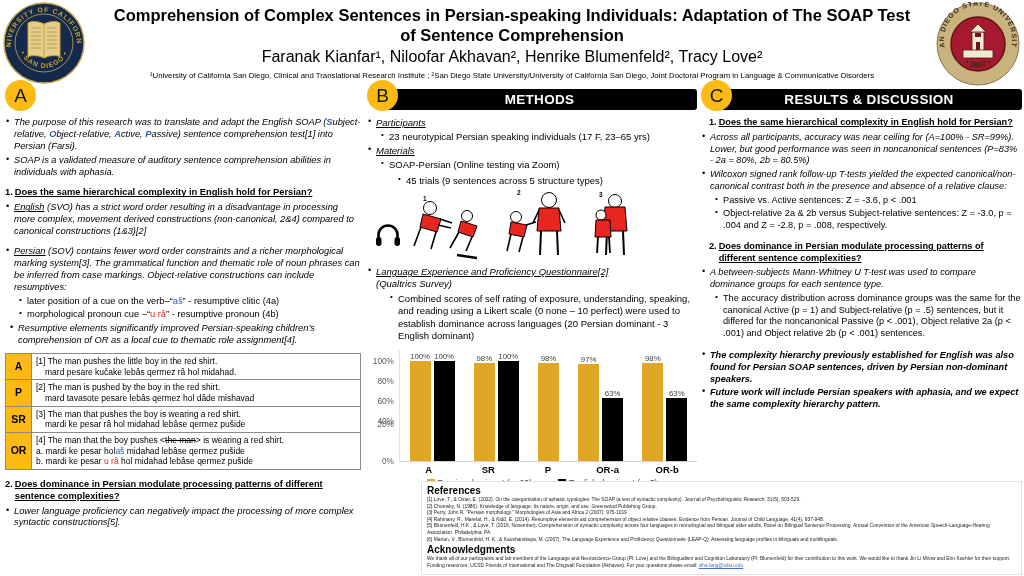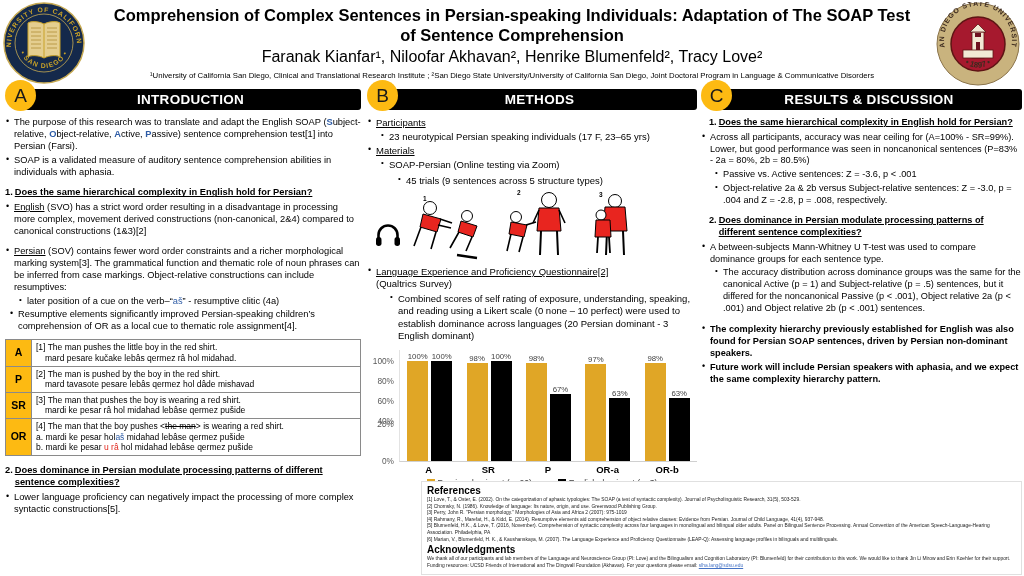--- a/index.html
+++ b/index.html
@@ -24,21 +24,21 @@
 
   .sec-header { position: relative; height: 24px; margin-bottom: 5px; }
   .sec-bar { position: absolute; left: 15px; right: 0; top: 1px; height: 21px; background: #000;
     color: #fff; font-weight: bold; font-size: 13.5px; display: flex; align-items: center;
     justify-content: center; border-radius: 3px; letter-spacing: .3px; }
   .sec-badge { position: absolute; left: 0; top: -8px; width: 31px; height: 31px; border-radius: 50%;
     background: #FDBA12; color: #1a1a1a; font-size: 19px; display: flex; align-items: center;
     justify-content: center; z-index: 2; }
 
   .body-text { font-size: 9.3px; line-height: 1.28; }
-  .b1 { position: relative; padding-left: 9px; margin: 2px 0; }
+  .b1 { position: relative; padding-left: 9px; margin: 2px 0; font-style: italic; }
   .b1::before { content: "•"; position: absolute; left: 1px; top: -1px; font-size: 9px; }
   .b2 { position: relative; padding-left: 9px; margin: 2px 0 2px 13px; }
   .b2::before { content: "•"; position: absolute; left: 1px; top: -1px; font-size: 8px; }
   .b3 { position: relative; padding-left: 9px; margin: 3px 0 3px 30px; }
   .b3::before { content: "•"; position: absolute; left: 1px; top: -1px; font-size: 8px; }
 
   .q { font-weight: bold; margin: 9px 0 3px 0; display: flex; }
   .q .qnum { margin-right: 2px; }
   .ul { text-decoration: underline; }
   .hl-blue { color: #2E5CA6; margin-top: 8px; }
@@ -141,37 +141,37 @@
     </svg>
   </div>
 
   <div class="title">Comprehension of Complex Sentences in Persian-speaking Individuals: Adaptation of The SOAP Test of Sentence Comprehension</div>
   <div class="authors">Faranak Kianfar¹, Niloofar Akhavan², Henrike Blumenfeld², Tracy Love²</div>
   <div class="affiliations">¹University of California San Diego, Clinical and Translational Research Institute ; ²San Diego State University/University of California San Diego, Joint Doctoral Program in Language &amp; Communicative Disorders</div>
 </div>
 
 <div class="col col-a">
   <div class="sec-header">
-    <div class="sec-bar">INTRODUCTION</div>
     <div class="sec-badge">A</div>
   </div>
 
   <div class="body-text">
     <div class="b1"><span>The purpose of this research was to translate and adapt the English SOAP (</span><span class="soap-letter">S</span><span>ubject-relative, </span><span class="soap-letter">O</span><span>bject-relative, </span><span class="soap-letter">A</span><span>ctive, </span><span class="soap-letter">P</span><span>assive) sentence comprehension test[1] into Persian (Farsi).</span></div>
     <div class="b1">SOAP is a validated measure of auditory sentence comprehension abilities in individuals with aphasia.</div>
 
     <div class="q">
         <span class="qnum">1.</span>
         <span class="ul">Does the same hierarchical complexity in English hold for Persian?</span>
       </div>
 
     <div class="b1"><span class="ul">English</span><span> (SVO) has a strict word order resulting in a disadvantage in processing more complex, movement derived constructions (non-canonical, 2&amp;4) compared to canonical constructions (1&amp;3)[2]</span></div>
 
     <div class="b1" style="margin-top:8px"><span class="ul">Persian</span><span> (SOV) contains fewer word order constraints and a richer morphological marking system[3]. The grammatical function and thematic role of noun phrases can be inferred from case markings. Object-relative constructions can include resumptives:</span></div>
     <div class="b2"><span>later position of a cue on the verb–“</span><span class="hl-blue">aš</span><span>” - resumptive clitic (4a)</span></div>
+    <div class="b2"><span>morphological pronoun cue –“</span><span class="hl-red">u râ</span><span>” - resumptive pronoun (4b)</span></div>
     <div class="b1" style="margin-left:4px">Resumptive elements significantly improved Persian-speaking children’s comprehension of OR as a local cue to thematic role assignment[4].</div>
 
     <table class="sentence-table">
       <tbody>
           <tr>
         <td class="row-label">A</td>
         <td>
               <div>[1] The man pushes the little boy in the red shirt.</div>
               <div class="farsi-line">mard pesare kučake lebâs qermez râ hol midahad.</div>
             </td>
@@ -305,24 +305,20 @@
             <div class="bar-wrap">
               <div class="bar-value">100%</div>
               <div class="bar" style="height: 100px; background: rgb(0, 0, 0);"></div>
             </div>
           </div>
           <div class="bar-group">
             <div class="bar-wrap">
               <div class="bar-value">98%</div>
               <div class="bar" style="height: 98px; background: rgb(224, 166, 38);"></div>
             </div>
-            <div class="bar-wrap">
-              <div class="bar-value">67%</div>
-              <div class="bar" style="height: 67px; background: rgb(0, 0, 0);"></div>
-            </div>
           </div>
           <div class="bar-group">
             <div class="bar-wrap">
               <div class="bar-value">97%</div>
               <div class="bar" style="height: 97px; background: rgb(224, 166, 38);"></div>
             </div>
             <div class="bar-wrap">
               <div class="bar-value">63%</div>
               <div class="bar" style="height: 63px; background: rgb(0, 0, 0);"></div>
             </div>
@@ -364,20 +360,21 @@
     <div class="sec-bar">RESULTS &amp; DISCUSSION</div>
     <div class="sec-badge">C</div>
   </div>
 
   <div class="body-text">
     <div class="q" style="margin-top:2px">
         <span class="qnum">1.</span>
         <span class="ul">Does the same hierarchical complexity in English hold for Persian?</span>
       </div>
     <div class="b1">Across all participants, accuracy was near ceiling for (A=100% - SR=99%). Lower, but good performance was seen in noncanonical sentences (P=83% - 2a = 80%, 2b = 80.5%)</div>
+    <div class="b1">Wilcoxon signed rank follow-up T-tests yielded the expected canonical/non-canonical contrast both in the presence and absence of a relative clause:</div>
     <div class="b2">Passive vs. Active sentences: Z = -3.6, p &lt; .001</div>
     <div class="b2">Object-relative 2a &amp; 2b versus Subject-relative sentences: Z = -3.0, p = .004 and Z = -2.8, p = .008, respectively.</div>
 
     <div class="q">
         <span class="qnum">2.</span>
         <span class="ul">Does dominance in Persian modulate processing patterns of different sentence complexities?</span>
       </div>
     <div class="b1">A between-subjects Mann-Whitney U T-test was used to compare dominance groups for each sentence type.</div>
     <div class="b2">The accuracy distribution across dominance groups was the same for the canonical Active (p = 1) and Subject-relative (p = .5) sentences, but it differed for the noncanonical Passive (p &lt; .001), Object relative 2a (p &lt; .001) and Object relative 2b (p &lt; .001) sentences.</div>
 

